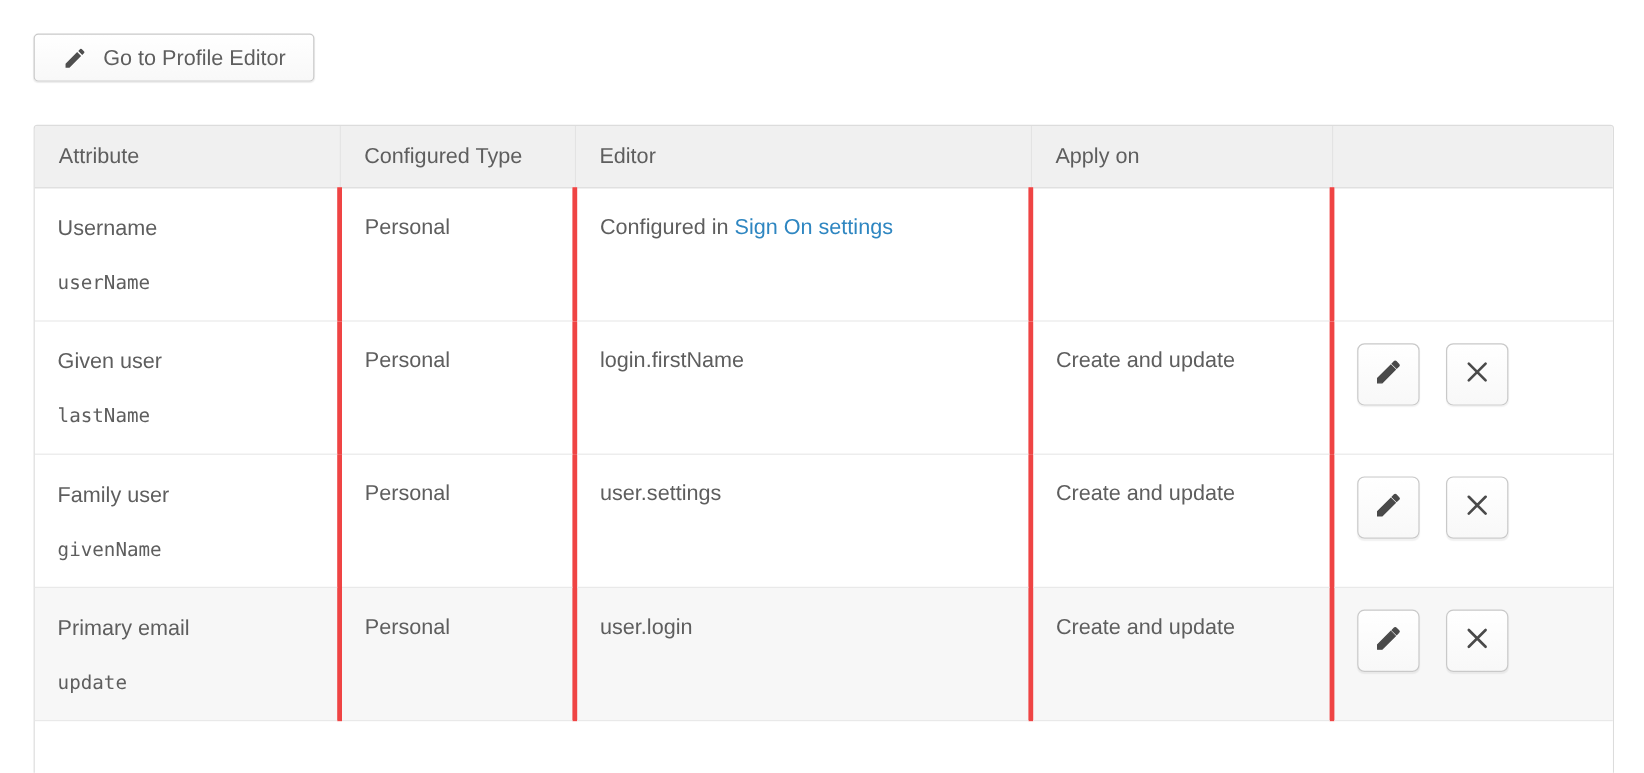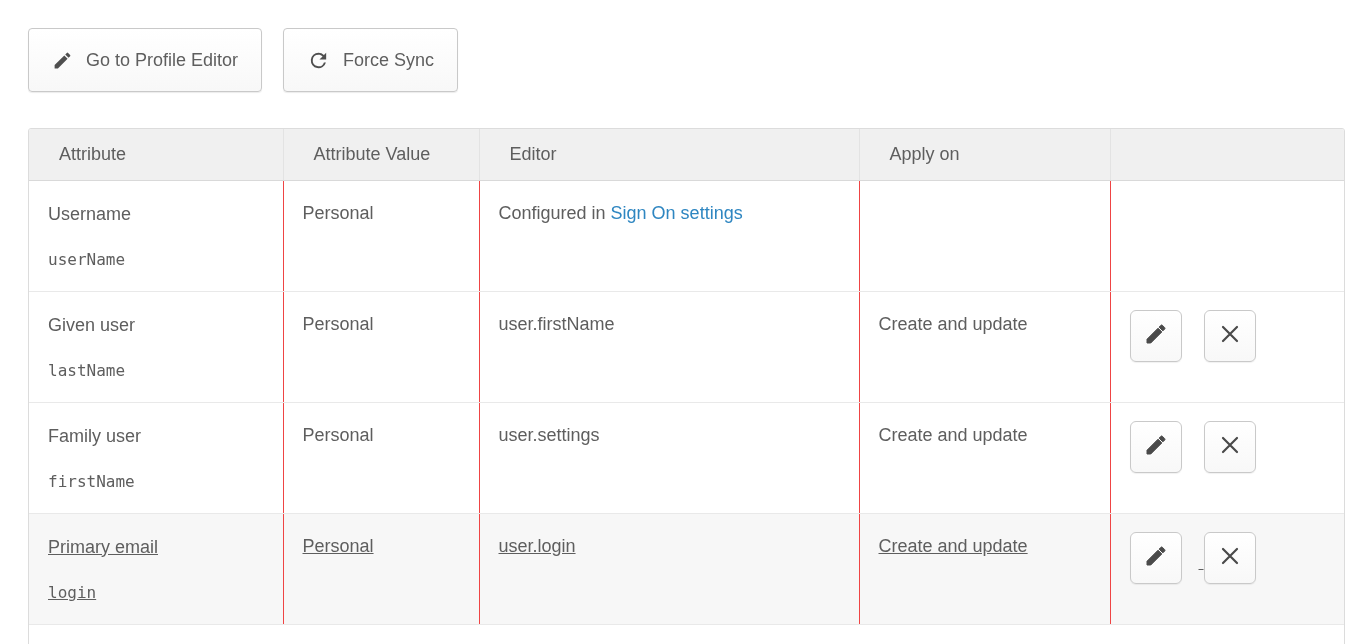--- a/index.html
+++ b/index.html
@@ -9,56 +9,56 @@
     background: #ffffff;
     font-family: "Liberation Sans", sans-serif;
     color: #5e5e5e;
   }
   .page { padding: 28px 0 0 28px; }
 
   
   .toolbar { display: flex; gap: 21px; margin-bottom: 36px; }
   .btn {
     display: inline-flex; align-items: center; gap: 13px;
-    height: 64px; padding: 0 23px;
+    height: 40px; padding: 0 23px;
     background: linear-gradient(#ffffff, #f8f8f8);
     border: 1px solid #c9c9c9; border-radius: 4px;
     box-shadow: 0 1px 1px rgba(0,0,0,0.08);
     font-family: inherit; font-size: 18px; color: #5e5e5e;
     cursor: pointer; white-space: nowrap;
   }
   .btn .ico { display: inline-flex; }
   .btn svg { fill: #4f4f4f; }
 
   
   .table-wrap {
     width: 1317px;
     border: 1px solid #dcdcdc; border-radius: 3px;
     overflow: hidden; background: #fff;
   }
   table { width: 100%; border-collapse: collapse; table-layout: fixed; }
   th {
     background: #f0f0f0;
     text-align: left; font-weight: normal;
     font-size: 18px; color: #5e5e5e;
-    padding: 14px 30px; height: 51px;
+    padding: 14px 20px; height: 51px;
     border-bottom: 1px solid #d9d9d9;
     border-right: 1px solid #e3e3e3;
   }
   th:last-child { border-right: none; }
   td {
     vertical-align: top;
     font-size: 18px; color: #5e5e5e;
     padding: 22px 19px 21px;
     border-bottom: 1px solid #e9e9e9;
-    border-right: 1px solid #ef4444;
+    border-right: 4px solid #ef4444;
     background: #fff;
   }
   td:last-child { border-right: none; }
-  tr.shaded td { background: #f7f7f7; text-decoration: underline; }
+  tr.shaded td { background: #f7f7f7; }
   tr.partial-row td { height: 60px; border-bottom: none; }
 
   .attr-label { line-height: 22px; }
   .attr-code {
     margin-top: 25px;
     font-family: "DejaVu Sans Mono", monospace;
     font-size: 16px; color: #5e5e5e; line-height: 20px;
   }
   .value-link { color: var(--link, #2e86c1); text-decoration: none; cursor: pointer; }
 
@@ -79,44 +79,36 @@
 <div class="page">
 
   <div class="toolbar">
     <button class="btn">
       <span class="ico">
         <svg width="21" height="21" viewBox="0 0 24 24">
             <path d="M3 17.25V21h3.75L17.81 9.94l-3.75-3.75L3 17.25zM20.71 7.04c.39-.39.39-1.02 0-1.41l-2.34-2.34a.9959.9959 0 0 0-1.41 0l-1.83 1.83 3.75 3.75 1.83-1.83z"></path>
           </svg>
       </span>
       <span>Go to Profile Editor</span>
-    </button>
-    <button class="btn">
-      <span class="ico">
-        <svg width="23" height="23" viewBox="0 0 24 24">
-            <path d="M17.65 6.35A7.95 7.95 0 0 0 12 4a8 8 0 1 0 7.73 10h-2.08A6 6 0 1 1 12 6c1.66 0 3.14.69 4.22 1.78L13 11h7V4l-2.35 2.35z"></path>
-          </svg>
-      </span>
-      <span>Force Sync</span>
     </button>
   </div>
 
   <div class="table-wrap">
     <table>
       <colgroup>
         <col style="width:254px">
           <col style="width:196px">
           <col style="width:380px">
           <col style="width:251px">
           <col style="width:236px">
       </colgroup>
       <thead>
         <tr>
           <th>Attribute</th>
-          <th>Attribute Value</th>
+          <th>Configured Type</th>
           <th>Editor</th>
           <th>Apply on</th>
           <th></th>
         </tr>
       </thead>
       <tbody id="table-body">
           <tr>
     <td>
       <div class="attr-label">Username</div>
       <div class="attr-code">userName</div>
@@ -125,21 +117,21 @@
     <td><span>Configured in </span><a class="value-link" href="#">Sign On settings</a></td>
     <td></td>
     <td class="actions-cell"></td>
   </tr>
           <tr>
     <td>
       <div class="attr-label">Given user</div>
       <div class="attr-code">lastName</div>
     </td>
     <td>Personal</td>
-    <td><span>user.firstName</span></td>
+    <td><span>login.firstName</span></td>
     <td>Create and update</td>
     <td class="actions-cell">
       <button class="action-btn">
         <span>
           <svg width="24" height="24" viewBox="0 0 24 24">
                     <path d="M3 17.25V21h3.75L17.81 9.94l-3.75-3.75L3 17.25zM20.71 7.04c.39-.39.39-1.02 0-1.41l-2.34-2.34a.9959.9959 0 0 0-1.41 0l-1.83 1.83 3.75 3.75 1.83-1.83z"></path>
                   </svg>
         </span>
       </button>
       <button class="action-btn">
@@ -147,21 +139,21 @@
           <svg width="24" height="24" viewBox="0 0 24 24" fill="none">
                     <path d="M5 5 L19 19 M19 5 L5 19" stroke-width="2.2" stroke-linecap="round"></path>
                   </svg>
         </span>
       </button>
     </td>
   </tr>
           <tr>
     <td>
       <div class="attr-label">Family user</div>
-      <div class="attr-code">firstName</div>
+      <div class="attr-code">givenName</div>
     </td>
     <td>Personal</td>
     <td><span>user.settings</span></td>
     <td>Create and update</td>
     <td class="actions-cell">
       <button class="action-btn">
         <span>
           <svg width="24" height="24" viewBox="0 0 24 24">
                     <path d="M3 17.25V21h3.75L17.81 9.94l-3.75-3.75L3 17.25zM20.71 7.04c.39-.39.39-1.02 0-1.41l-2.34-2.34a.9959.9959 0 0 0-1.41 0l-1.83 1.83 3.75 3.75 1.83-1.83z"></path>
                   </svg>
@@ -172,21 +164,21 @@
           <svg width="24" height="24" viewBox="0 0 24 24" fill="none">
                     <path d="M5 5 L19 19 M19 5 L5 19" stroke-width="2.2" stroke-linecap="round"></path>
                   </svg>
         </span>
       </button>
     </td>
   </tr>
           <tr class="shaded">
     <td>
       <div class="attr-label">Primary email</div>
-      <div class="attr-code">login</div>
+      <div class="attr-code">update</div>
     </td>
     <td>Personal</td>
     <td><span>user.login</span></td>
     <td>Create and update</td>
     <td class="actions-cell">
       <button class="action-btn">
         <span>
           <svg width="24" height="24" viewBox="0 0 24 24">
                     <path d="M3 17.25V21h3.75L17.81 9.94l-3.75-3.75L3 17.25zM20.71 7.04c.39-.39.39-1.02 0-1.41l-2.34-2.34a.9959.9959 0 0 0-1.41 0l-1.83 1.83 3.75 3.75 1.83-1.83z"></path>
                   </svg>

